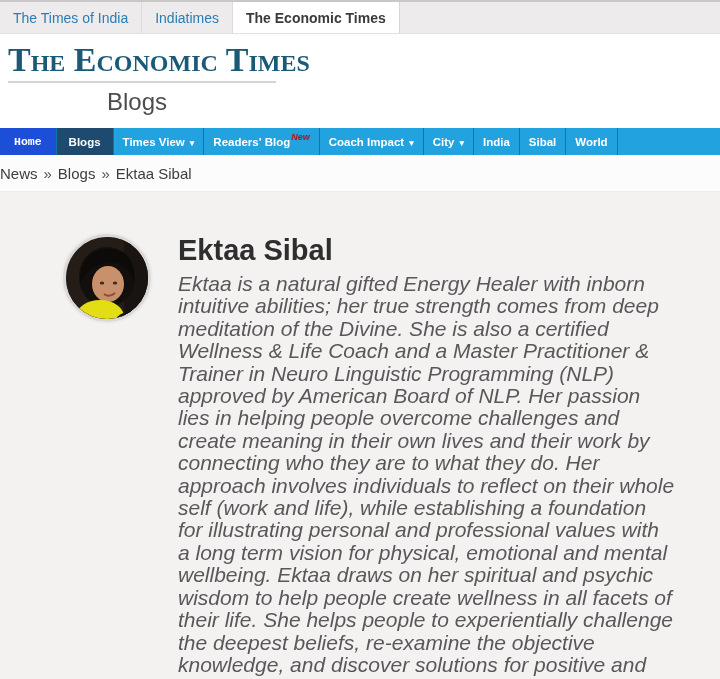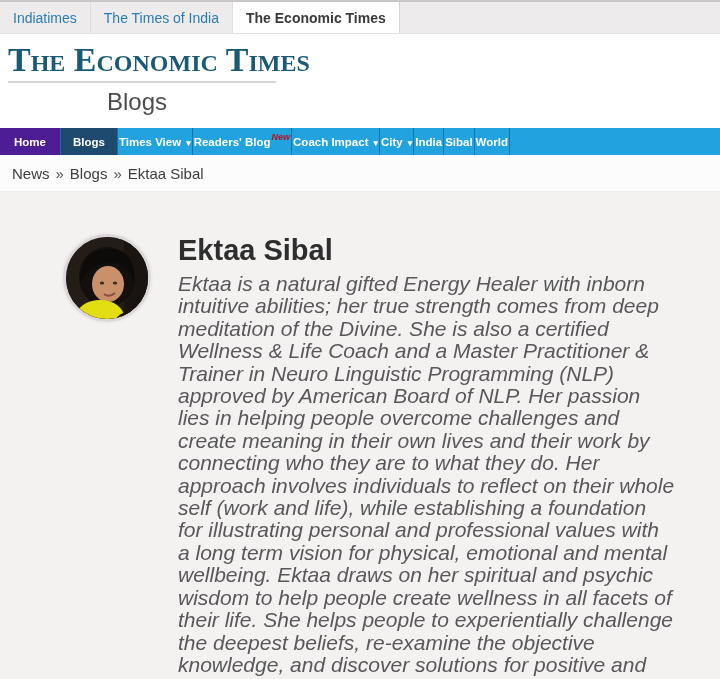--- a/index.html
+++ b/index.html
@@ -17,31 +17,31 @@
   
   .masthead { height:94px; background:#fff; padding:8px 0 0 8px; flex:0 0 auto; }
   .logo { font-family:"Liberation Serif", serif; font-weight:bold; font-variant:small-caps;
           font-size:34px; line-height:36px; color:#1b5a76; letter-spacing:0px; }
   .logo-rule { width:268px; height:2px; background:#d6d4d4; margin-top:3px; }
   .section-title { margin:5px 0 0 99px; font-size:24px; color:#4c4c4c; }
 
   
   .navbar { height:27px; background:#22a2de; display:flex; align-items:stretch; flex:0 0 auto;
             white-space:nowrap; overflow:hidden; }
-  .nav-item { display:flex; align-items:center; padding:0 1px; color:#fff; font-size:11.5px;
+  .nav-item { display:flex; align-items:center; padding:0 9px; color:#fff; font-size:11.5px;
               font-weight:bold; cursor:pointer; border-right:1px solid #0d76ab; position:relative; }
-  .nav-item.home { background:#4c1d95; padding:0 14px; }
+  .nav-item.home { background:#1d4ed8; padding:0 14px;font-family:Liberation Mono, monospace; }
   .nav-item.blogs { background:#1d4a6e; padding:0 12px; }
   .caret { font-size:9px; margin-left:5px; position:relative; top:1px; }
   .new-badge { color:#b5121e; font-size:9px; font-weight:bold; position:relative; top:-5px;
                margin-left:1px; font-style:italic; }
 
   
   .breadcrumb { height:37px; background:#fdfcfc; display:flex; align-items:center;
-                padding-left:12px; font-size:15px; color:#3d3d3d; flex:0 0 auto;
+                padding-left:0; font-size:15px; color:#3d3d3d; flex:0 0 auto;
                 border-bottom:1px solid #efecec; }
   .crumb { cursor:pointer; }
   .crumb-sep { margin:0 6px; color:#555; }
 
   
   .content { background:#f4f1f1; flex:1 1 auto; padding:42px 0 0 63px; }
   .profile { display:flex; align-items:flex-start; }
   .avatar { width:88px; height:88px; border-radius:50%; border:3px solid #dad8d8;
             box-shadow:0 0 0 2px #efecec; overflow:hidden; background:#241d18; flex:0 0 auto; }
   .profile-text { margin-left:27px; }
@@ -52,22 +52,22 @@
 
   
   .footer-strip { flex:0 0 auto; height:10px; background:#fff; border-top:2px solid #d5d2d2; }
 </style>
 </head>
 <body>
 
 <div class="page">
 
   <header class="tabbar">
+    <div class="site-tab">The Times of India</div>
     <div class="site-tab">Indiatimes</div>
-    <div class="site-tab">The Times of India</div>
     <div class="site-tab active">The Economic Times</div>
   </header>
 
   <div class="masthead">
     <div class="logo">The Economic Times</div>
     <div class="logo-rule"></div>
     <div class="section-title">Blogs</div>
   </div>
 
   <nav class="navbar">

